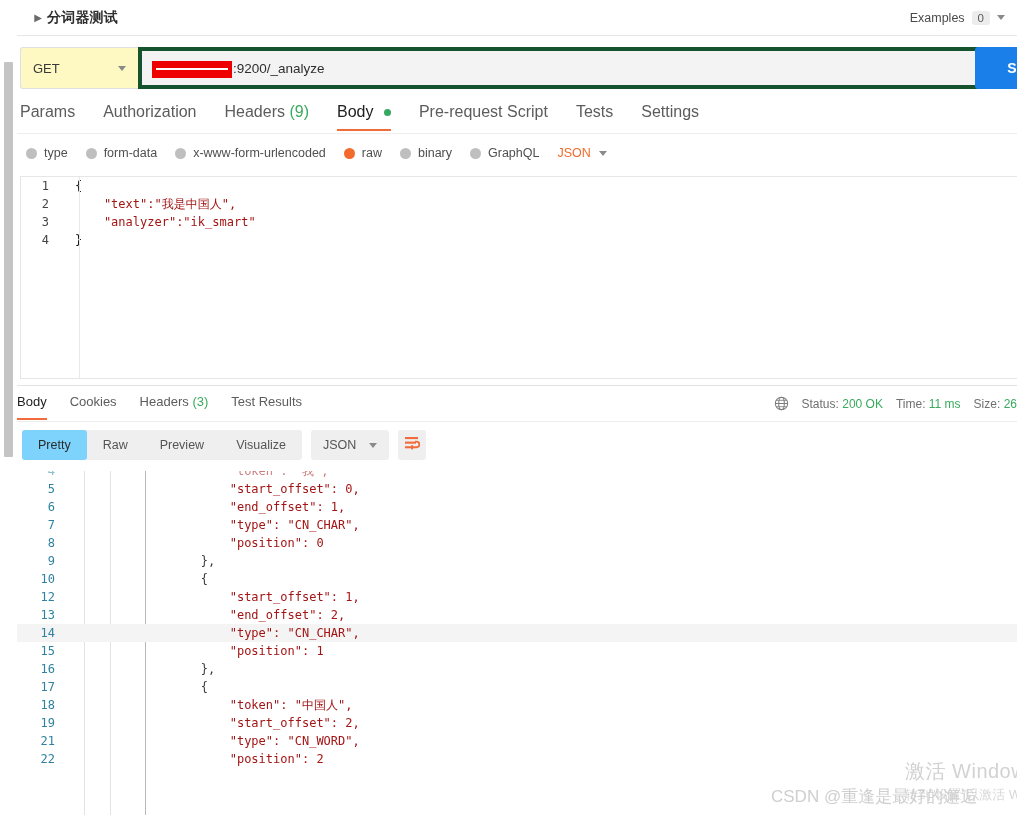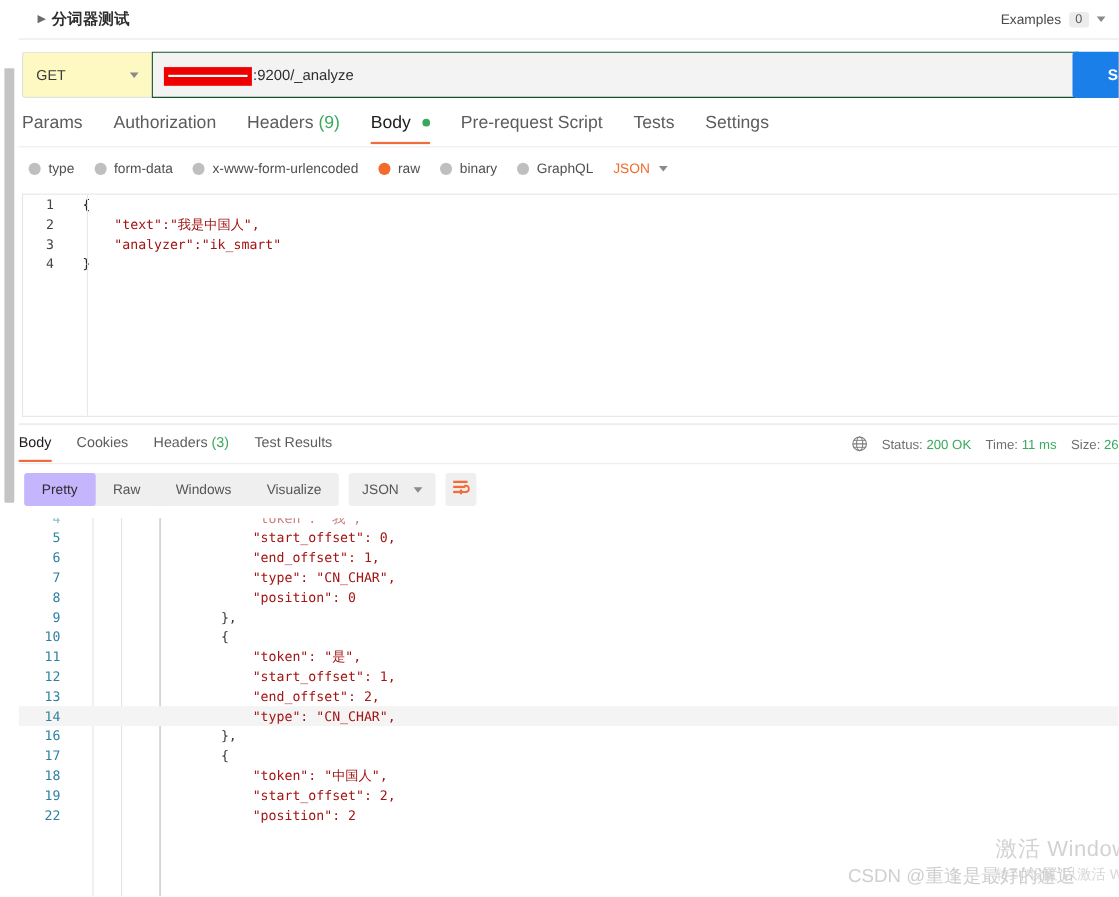--- a/index.html
+++ b/index.html
@@ -60,21 +60,21 @@
     background: #fef9c3; border-radius: 3px 0 0 3px;
     display: flex; align-items: center; padding: 0 12px;
     font-size: 13px; color: #3a3a3a;
   }
   .method-caret {
     margin-left: auto; width: 0; height: 0;
     border-left: 4px solid transparent; border-right: 4px solid transparent;
     border-top: 5px solid #8a8a8a;
   }
   .url-box {
-    flex: 1; border: 1px solid #14532d; background: #f3f3f3;
+    flex: 1; border: 4px solid #14532d; background: #f3f3f3;
     border-radius: 0 3px 3px 0; display: flex; align-items: center;
     padding: 0 10px; font-size: 13.5px; color: #2e2e2e; min-width: 0;
     max-width: 845px;
   }
   .redaction {
     display: inline-block; width: 80px; height: 17px;
     background: #ee0000; position: relative; top: 1px;
   }
   .redaction::after {
     content: ""; position: absolute; left: 4px; right: 4px; top: 7px;
@@ -183,21 +183,21 @@
     position: absolute; left: 22px; top: 430px; height: 30px;
     display: flex; align-items: stretch; gap: 9px;
   }
   .seg-group {
     background: #efefef; border-radius: 3px; display: flex; align-items: center;
   }
   .seg {
     padding: 0 16px; font-size: 12.5px; color: #555; height: 30px;
     display: flex; align-items: center;
   }
-  .seg.active { background: #c4b5fd; color: #2b2b2b; border-radius: 3px; }
+  .seg.active { background: #7dd3fc; color: #2b2b2b; border-radius: 3px; }
   .fmt-group {
     background: #efefef; border-radius: 3px; display: flex; align-items: center;
     padding: 0 12px; gap: 13px; font-size: 12.5px; color: #555;
   }
   .wrap-btn {
     background: #efefef; border-radius: 3px; width: 28px;
     display: flex; align-items: center; justify-content: center;
   }
 
   
@@ -388,21 +388,21 @@
       <span>Size:</span>
       <span class="stat-val">26</span>
     </span>
   </div>
   <div class="resp-tabs-line"></div>
 
   <div class="resp-toolbar">
     <div class="seg-group">
       <div class="seg active">Pretty</div>
       <div class="seg">Raw</div>
-      <div class="seg">Windows</div>
+      <div class="seg">Preview</div>
       <div class="seg">Visualize</div>
     </div>
     <div class="fmt-group">
       <span>JSON</span>
       <span class="caret-sm"></span>
     </div>
     <div class="wrap-btn">
       <span>
         <svg width="16" height="14" viewBox="0 0 16 14">
           <rect x="1" y="1" width="13" height="2.1" fill="#f26b3a"></rect>
@@ -456,44 +456,44 @@
       <span class="fold-col2"></span>
       <span class="resp-text r-brace">        },</span>
     </div>
     <div class="resp-code-line">
       <span class="resp-gutter">10</span>
       <span class="fold-col"></span>
       <span class="fold-col2"></span>
       <span class="resp-text r-brace">        {</span>
     </div>
     <div class="resp-code-line">
-      <span class="resp-gutter">11</span>
-      <span class="fold-col"></span>
-      <span class="fold-col2"></span>
-      <span class="resp-text r-key">            "token": "是",</span>
-    </div>
-    <div class="resp-code-line">
       <span class="resp-gutter">12</span>
       <span class="fold-col"></span>
       <span class="fold-col2"></span>
       <span class="resp-text r-key">            "start_offset": 1,</span>
     </div>
     <div class="resp-code-line">
       <span class="resp-gutter">13</span>
       <span class="fold-col"></span>
       <span class="fold-col2"></span>
       <span class="resp-text r-key">            "end_offset": 2,</span>
     </div>
     <div class="resp-code-line hl">
       <span class="resp-gutter">14</span>
       <span class="fold-col"></span>
       <span class="fold-col2"></span>
       <span class="resp-text r-key">            "type": "CN_CHAR",</span>
     </div>
     <div class="resp-code-line">
+      <span class="resp-gutter">15</span>
+      <span class="fold-col"></span>
+      <span class="fold-col2"></span>
+      <span class="resp-text r-key">            "position": 1</span>
+    </div>
+    <div class="resp-code-line">
       <span class="resp-gutter">16</span>
       <span class="fold-col"></span>
       <span class="fold-col2"></span>
       <span class="resp-text r-brace">        },</span>
     </div>
     <div class="resp-code-line">
       <span class="resp-gutter">17</span>
       <span class="fold-col"></span>
       <span class="fold-col2"></span>
       <span class="resp-text r-brace">        {</span>
@@ -502,20 +502,26 @@
       <span class="resp-gutter">18</span>
       <span class="fold-col"></span>
       <span class="fold-col2"></span>
       <span class="resp-text r-key">            "token": "中国人",</span>
     </div>
     <div class="resp-code-line">
       <span class="resp-gutter">19</span>
       <span class="fold-col"></span>
       <span class="fold-col2"></span>
       <span class="resp-text r-key">            "start_offset": 2,</span>
+    </div>
+    <div class="resp-code-line">
+      <span class="resp-gutter">21</span>
+      <span class="fold-col"></span>
+      <span class="fold-col2"></span>
+      <span class="resp-text r-key">            "type": "CN_WORD",</span>
     </div>
     <div class="resp-code-line">
       <span class="resp-gutter">22</span>
       <span class="fold-col"></span>
       <span class="fold-col2"></span>
       <span class="resp-text r-key">            "position": 2</span>
     </div>
   </div>
   <div class="resp-fade-top"></div>
 

